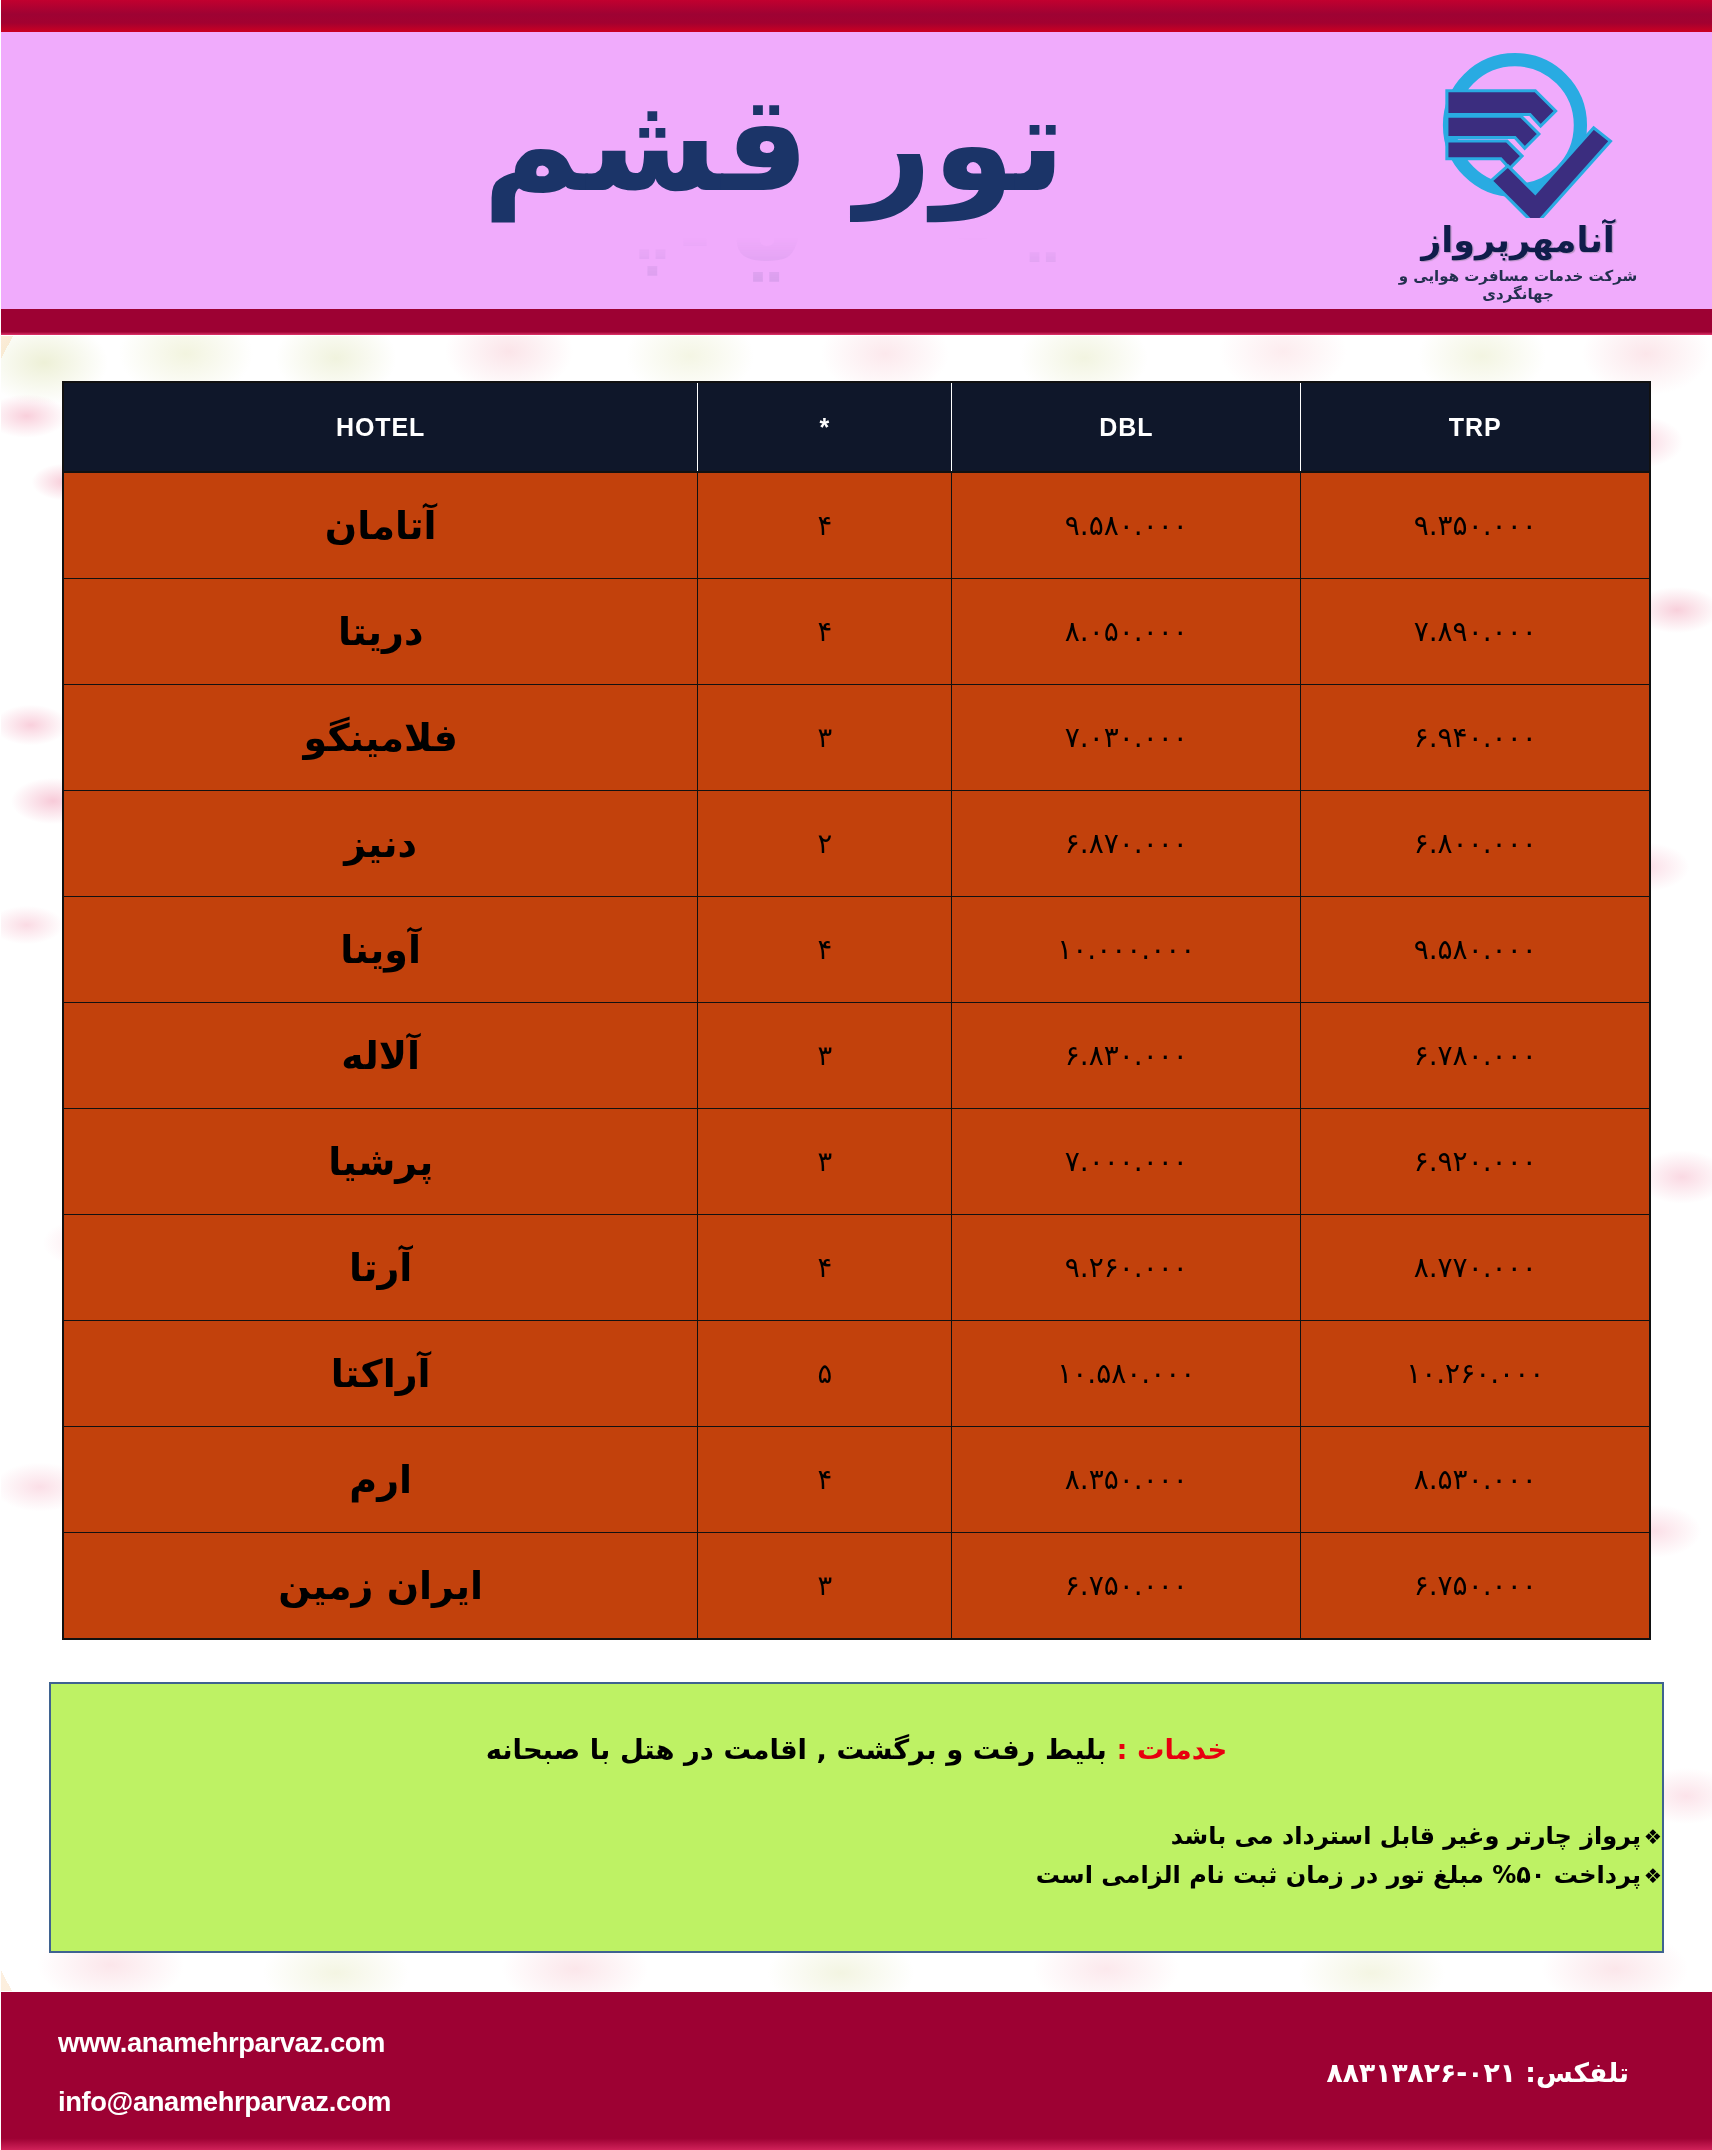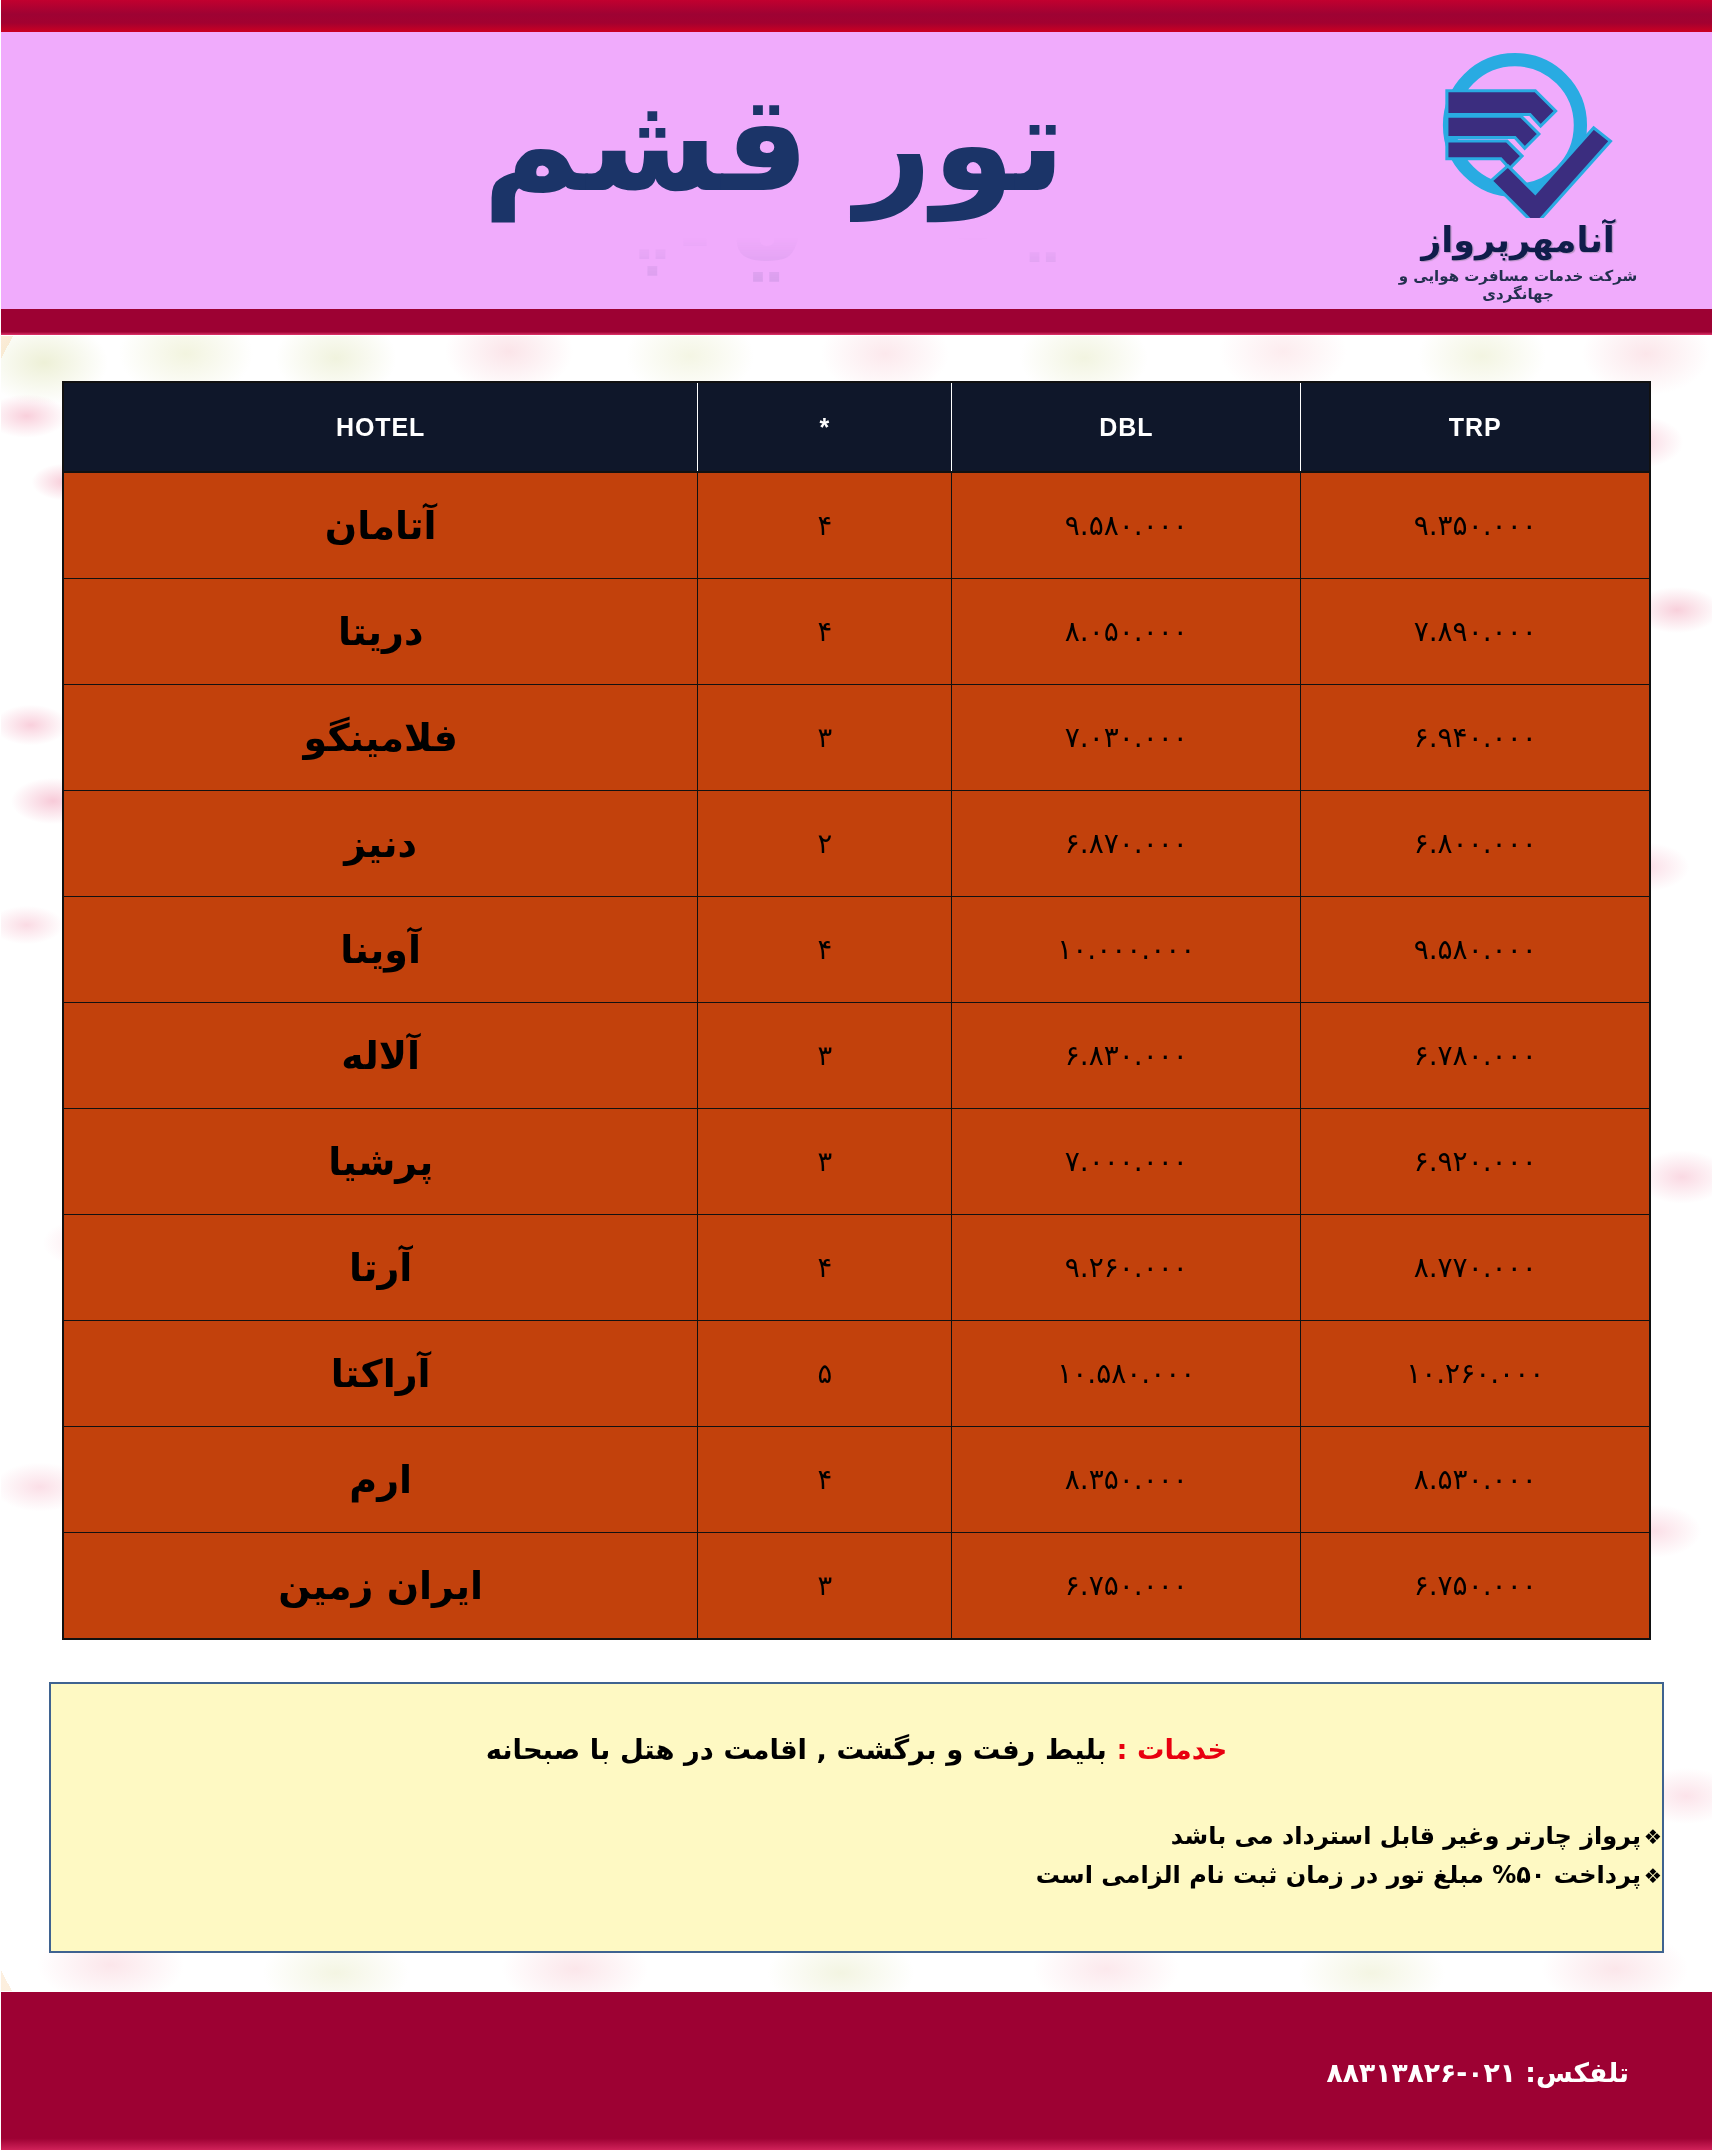--- a/index.html
+++ b/index.html
@@ -135,21 +135,21 @@
   td.c-hotel{font-size:38px;font-weight:bold;direction:rtl;}
 
   .col-trp{width:22.0%;}
   .col-dbl{width:22.0%;}
   .col-star{width:16.0%;}
   .col-hotel{width:40.0%;}
 
   
   .services-box{
     position:absolute;left:49px;top:1682px;width:1615px;height:271px;
-    background:#fef9c3;border:2.7px solid #3f6390;
+    background:#bef264;border:2.7px solid #3f6390;
     box-sizing:border-box;z-index:3;
   }
   .svc-line{
     direction:rtl;text-align:center;
     margin-top:50px;font-size:27.4px;font-weight:bold;color:#000000;
   }
   .svc-label{color:#e8000f;font-weight:bold;}
   .svc-bullets{
     direction:rtl;margin-top:52px;padding-right:0;
     text-align:center;
@@ -310,14 +310,18 @@
   <div class="svc-bullets" id="svc-bullets">
       <div class="b"><span class="bullet-glyph">❖</span><span>پرواز چارتر وغیر قابل استرداد می باشد</span></div>
       <div class="b"><span class="bullet-glyph">❖</span><span>پرداخت ۵۰% مبلغ تور در زمان ثبت نام الزامی است</span></div>
     </div>
 </div>
 
 <div class="footer">
   <div class="f-right">
     <div class="f-tel">تلفکس: ۰۲۱-۸۸۳۱۳۸۲۶</div>
   </div>
+  <div class="f-left">
+    <div class="f-web">www.anamehrparvaz.com</div>
+    <div class="f-mail">info@anamehrparvaz.com</div>
+  </div>
 </div>
 
 
 </body></html>

